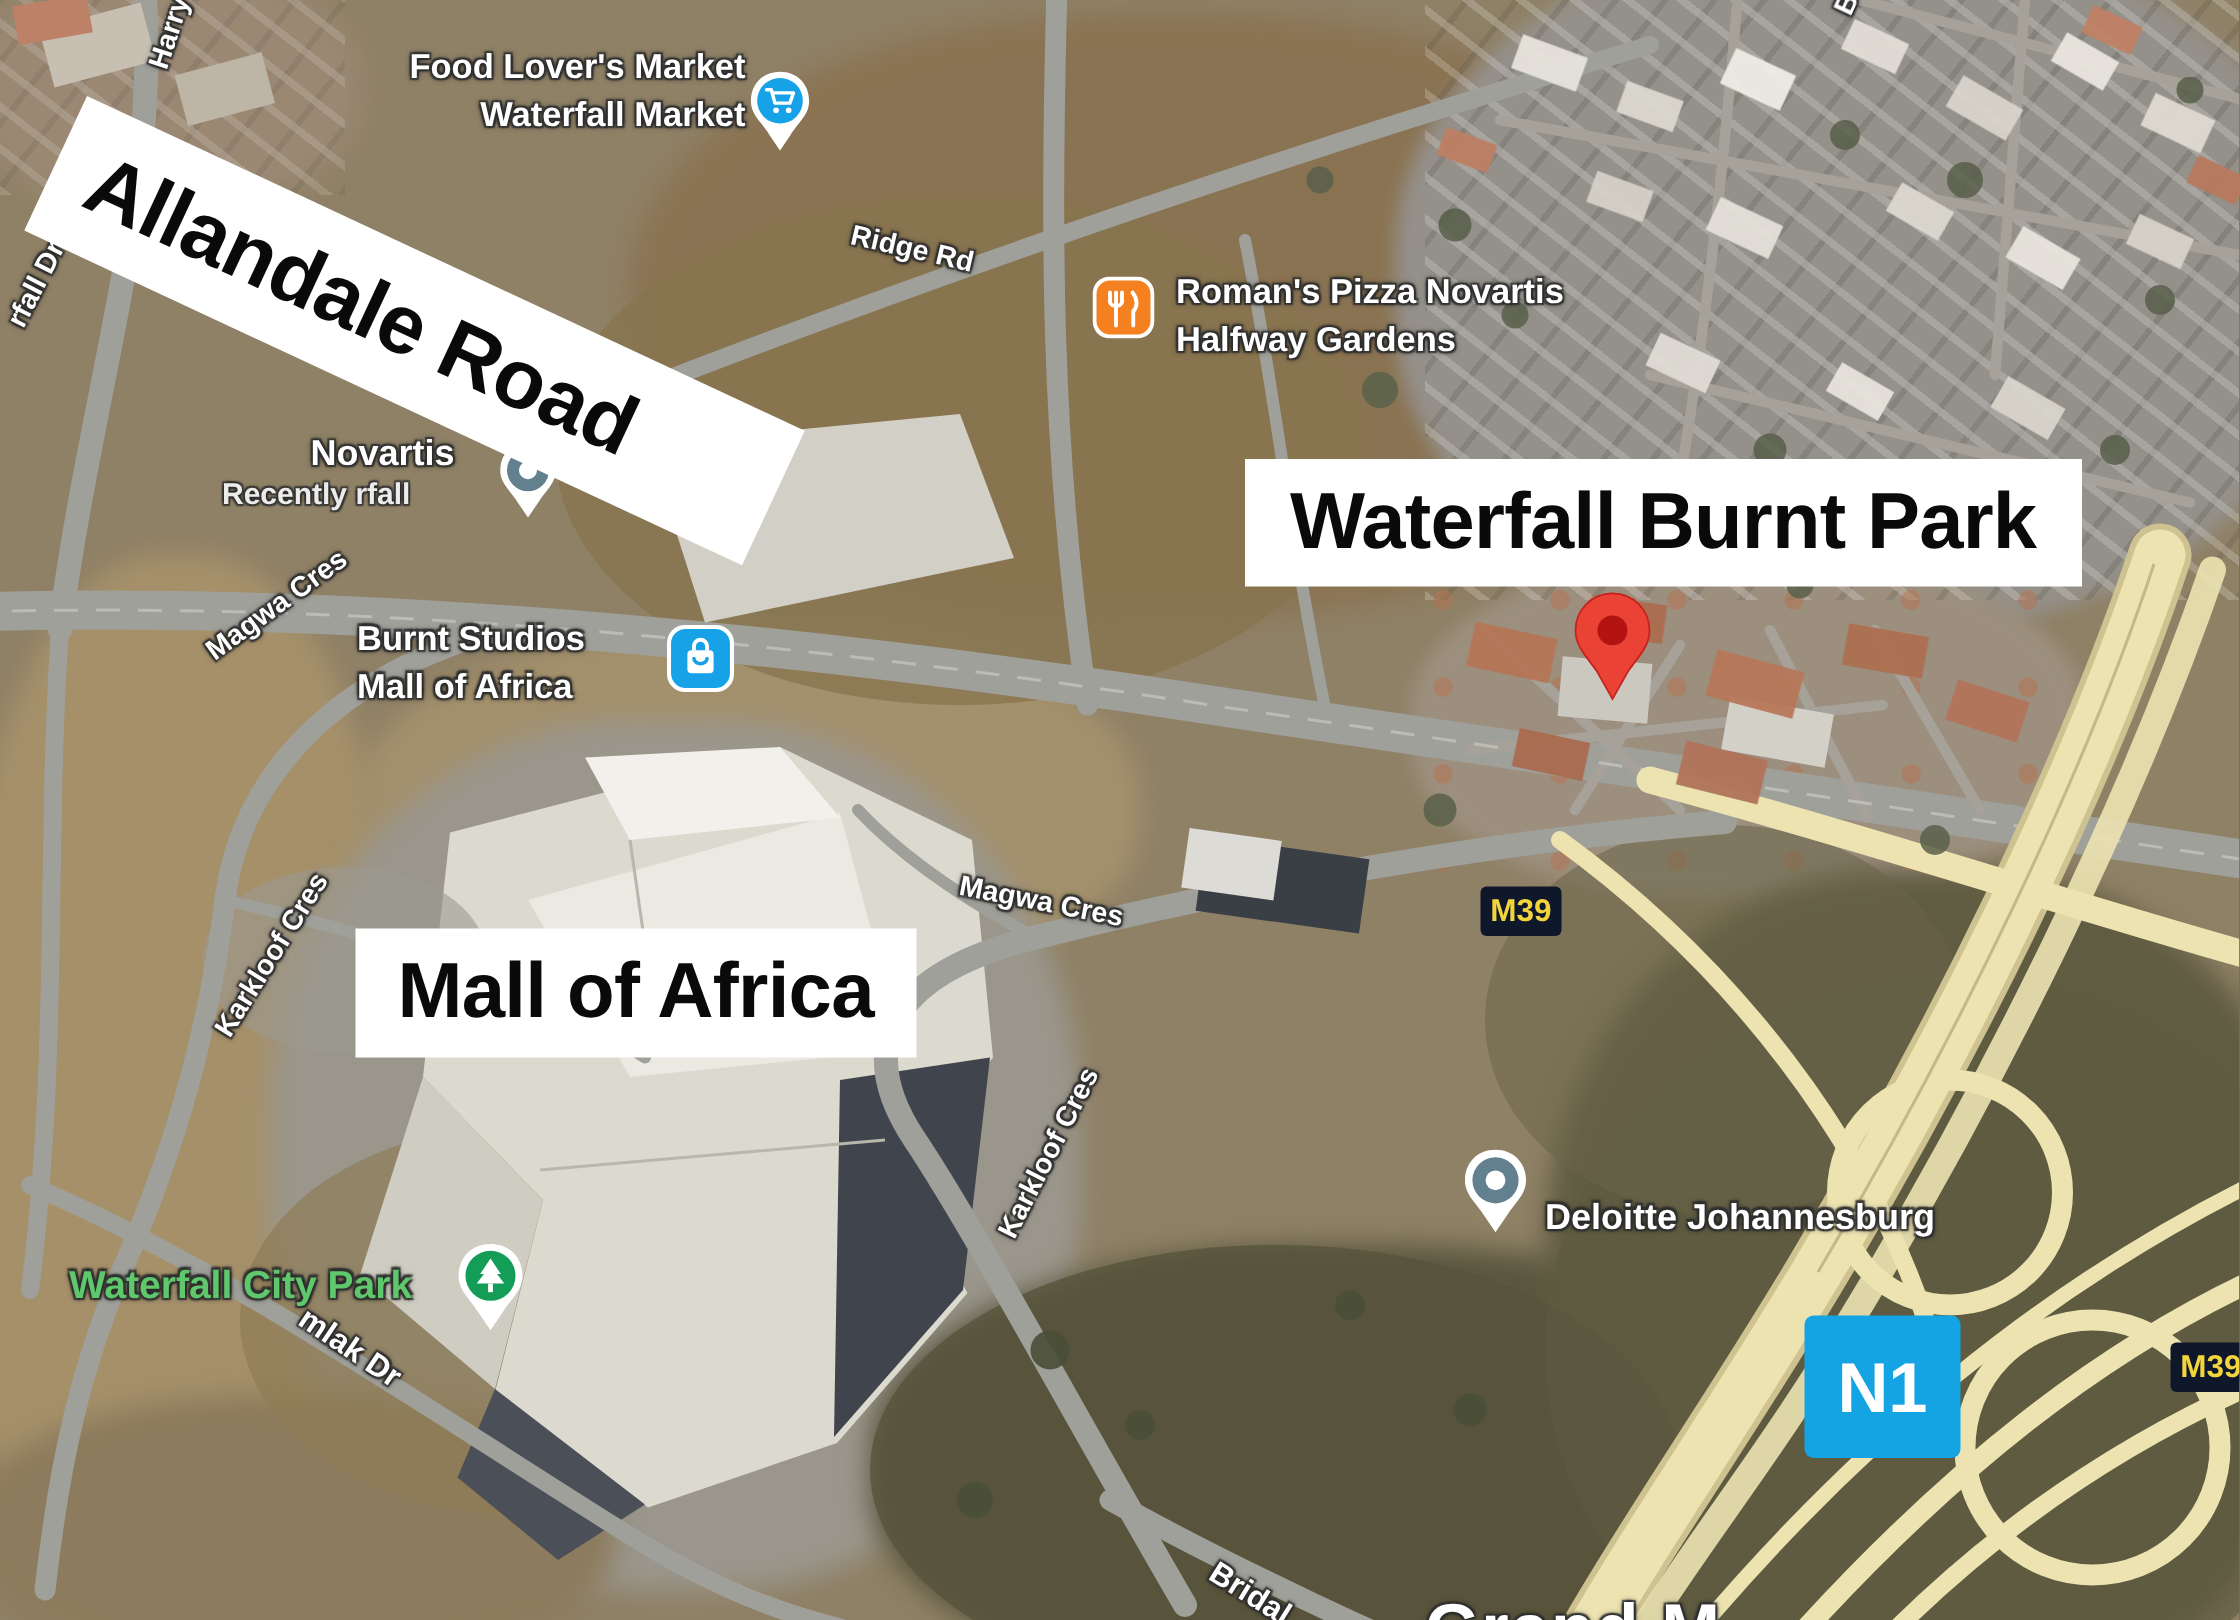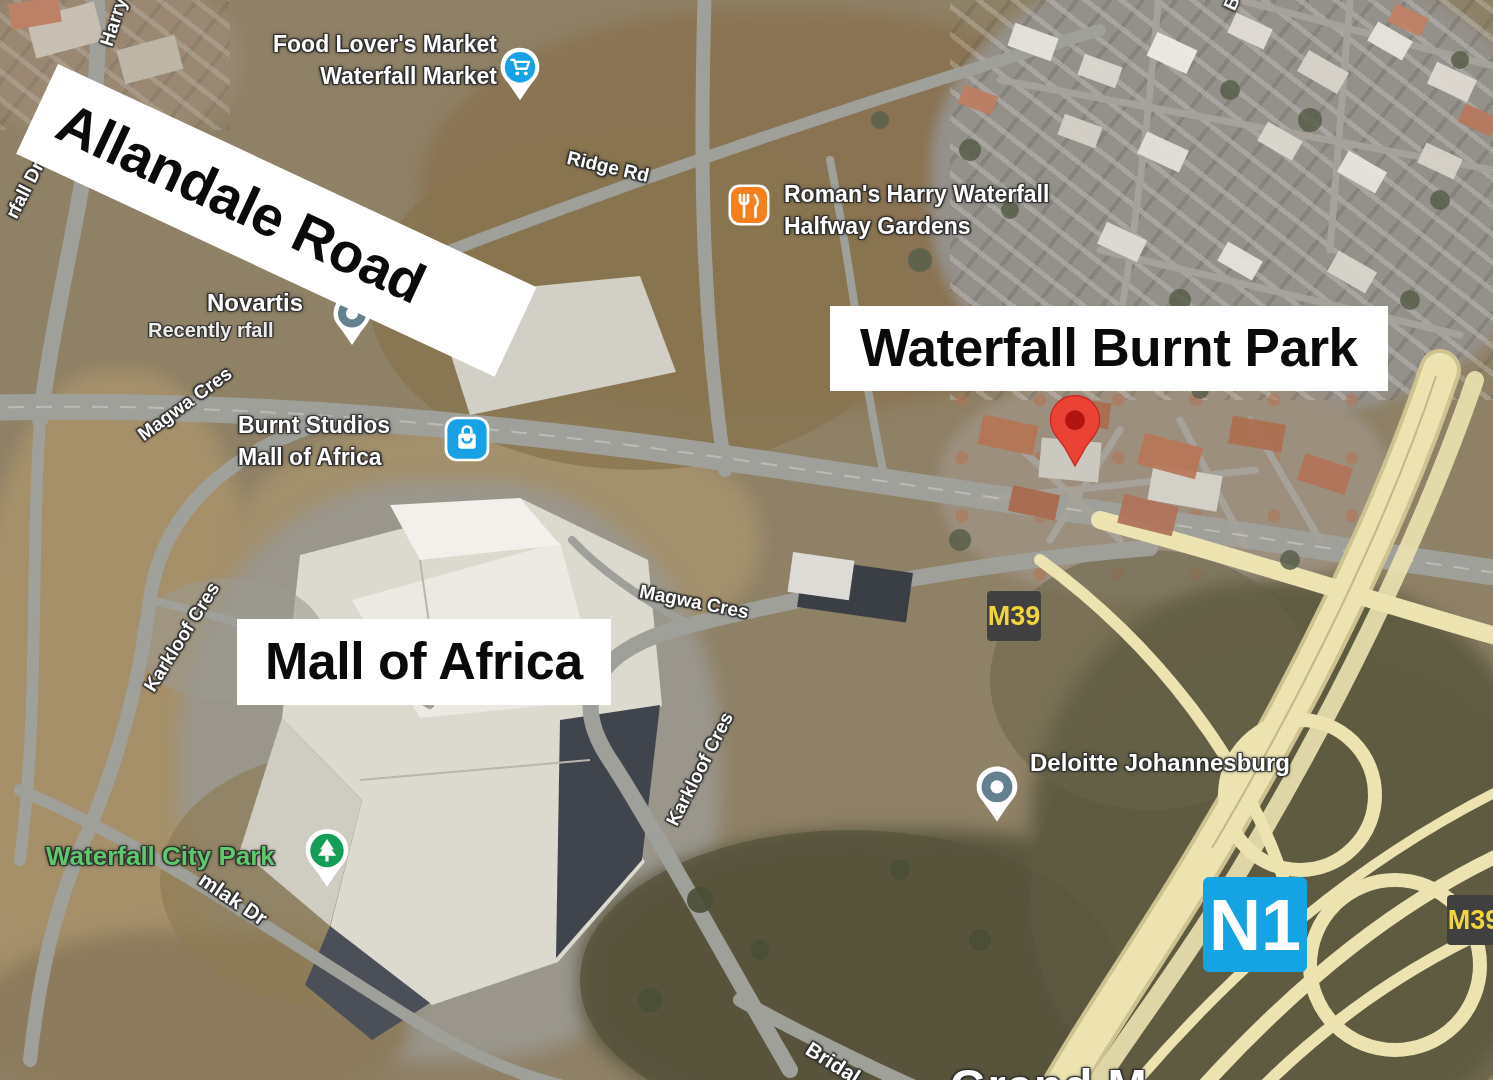--- a/index.html
+++ b/index.html
@@ -33,23 +33,23 @@
   
   .anno{position:absolute;z-index:8;background:#ffffff;color:#0a0a0a;font-weight:bold;
     white-space:nowrap;letter-spacing:-.5px;}
   #anno-allandale{left:58px;top:64px;transform:rotate(25deg);transform-origin:0 0;
     font-size:56px;padding:16px 104px 18px 26px;}
   #anno-office-park{left:830px;top:306px;font-size:53px;padding:11px 30px 13px 30px;}
   #anno-mall{left:237px;top:619px;font-size:52px;padding:12px 28px 14px 28px;}
   
   .badge{position:absolute;z-index:6;display:flex;align-items:center;justify-content:center;
     font-weight:bold;}
-  .m39{width:54px;height:50px;background:#404040;color:#f2d53d;font-size:27px;border-radius:4px;}
+  .m39{width:54px;height:33px;background:#0f172a;color:#f2d53d;font-size:21px;border-radius:4px;}
   #badge-n1{left:1203px;top:877px;width:104px;height:95px;background:#14a4e4;color:#fff;
-    font-size:72px;border-radius:6px;}
+    font-size:47px;border-radius:6px;}
   
   .pin{position:absolute;z-index:7;}
 </style>
 </head>
 <body>
 
 <div id="viewport">
 
   <div class="patch" style="left:-20px;top:-20px;width:260px;height:160px;background:#9a8873;"></div>
   <div class="patch" style="left:420px;top:10px;width:720px;height:400px;background:#8a7352;"></div>
@@ -216,21 +216,21 @@
     <rect x="1.5" y="1.5" width="41" height="41" rx="11" fill="#ffffff"></rect>
     <rect x="4" y="4" width="36" height="36" rx="9" fill="#f5801f"></rect>
     <g stroke="#ffffff" stroke-width="2.6" fill="none" stroke-linecap="round">
       <path d="M17,12 v22"></path>
       <path d="M13,12 v6 M21,12 v6"></path>
       <path d="M13,18 a4,3 0 0 0 8,0"></path>
       <path d="M28,12 c3.5,4.5 3.5,9.5 0.5,12.5 V34"></path>
     </g>
   </svg>
   <div class="poi" style="left:784px;top:178px;">
-    <div class="poi-text halo">Roman's Harry Waterfall</div>
+    <div class="poi-text halo">Roman's Pizza Novartis</div>
     <div class="poi-text halo">Halfway Gardens</div>
   </div>
 
   <div class="poi" style="left:207px;top:289px;">
     <span class="poi-name halo">Novartis</span>
   </div>
   <svg class="pin" style="left:332px;top:294px;" width="40" height="52" viewBox="0 0 40 52">
     <path d="M20,1 C9,1 1.5,9 1.5,19.5 C1.5,28.5 8,32.5 13.5,41.5 L20,51 L26.5,41.5 C32,32.5 38.5,28.5 38.5,19.5 C38.5,9 31,1 20,1 Z" fill="#ffffff"></path>
     <circle cx="20" cy="19.5" r="14" fill="#63808e"></circle>
     <circle cx="20" cy="19.5" r="6" fill="#ffffff"></circle>
@@ -260,21 +260,21 @@
     <polygon points="20,9.5 26,18.5 14,18.5" fill="#ffffff"></polygon>
     <polygon points="20,13.5 28,24 12,24" fill="#ffffff"></polygon>
     <rect x="18.6" y="24" width="2.8" height="5" fill="#ffffff"></rect>
   </svg>
 
   <svg class="pin" style="left:975px;top:765px;" width="44" height="58" viewBox="0 0 40 52">
     <path d="M20,1 C9,1 1.5,9 1.5,19.5 C1.5,28.5 8,32.5 13.5,41.5 L20,51 L26.5,41.5 C32,32.5 38.5,28.5 38.5,19.5 C38.5,9 31,1 20,1 Z" fill="#ffffff"></path>
     <circle cx="20" cy="19.5" r="14" fill="#63808e"></circle>
     <circle cx="20" cy="19.5" r="6" fill="#ffffff"></circle>
   </svg>
-  <div class="poi" style="left:1030px;top:749px;">
+  <div class="poi" style="left:1030px;top:798px;">
     <span class="poi-name halo">Deloitte Johannesburg</span>
   </div>
 
   <div class="badge m39" style="left:987px;top:591px;">
     <span>M39</span>
   </div>
   <div class="badge m39" style="left:1447px;top:895px;">
     <span>M39</span>
   </div>
   <div class="badge" id="badge-n1">

